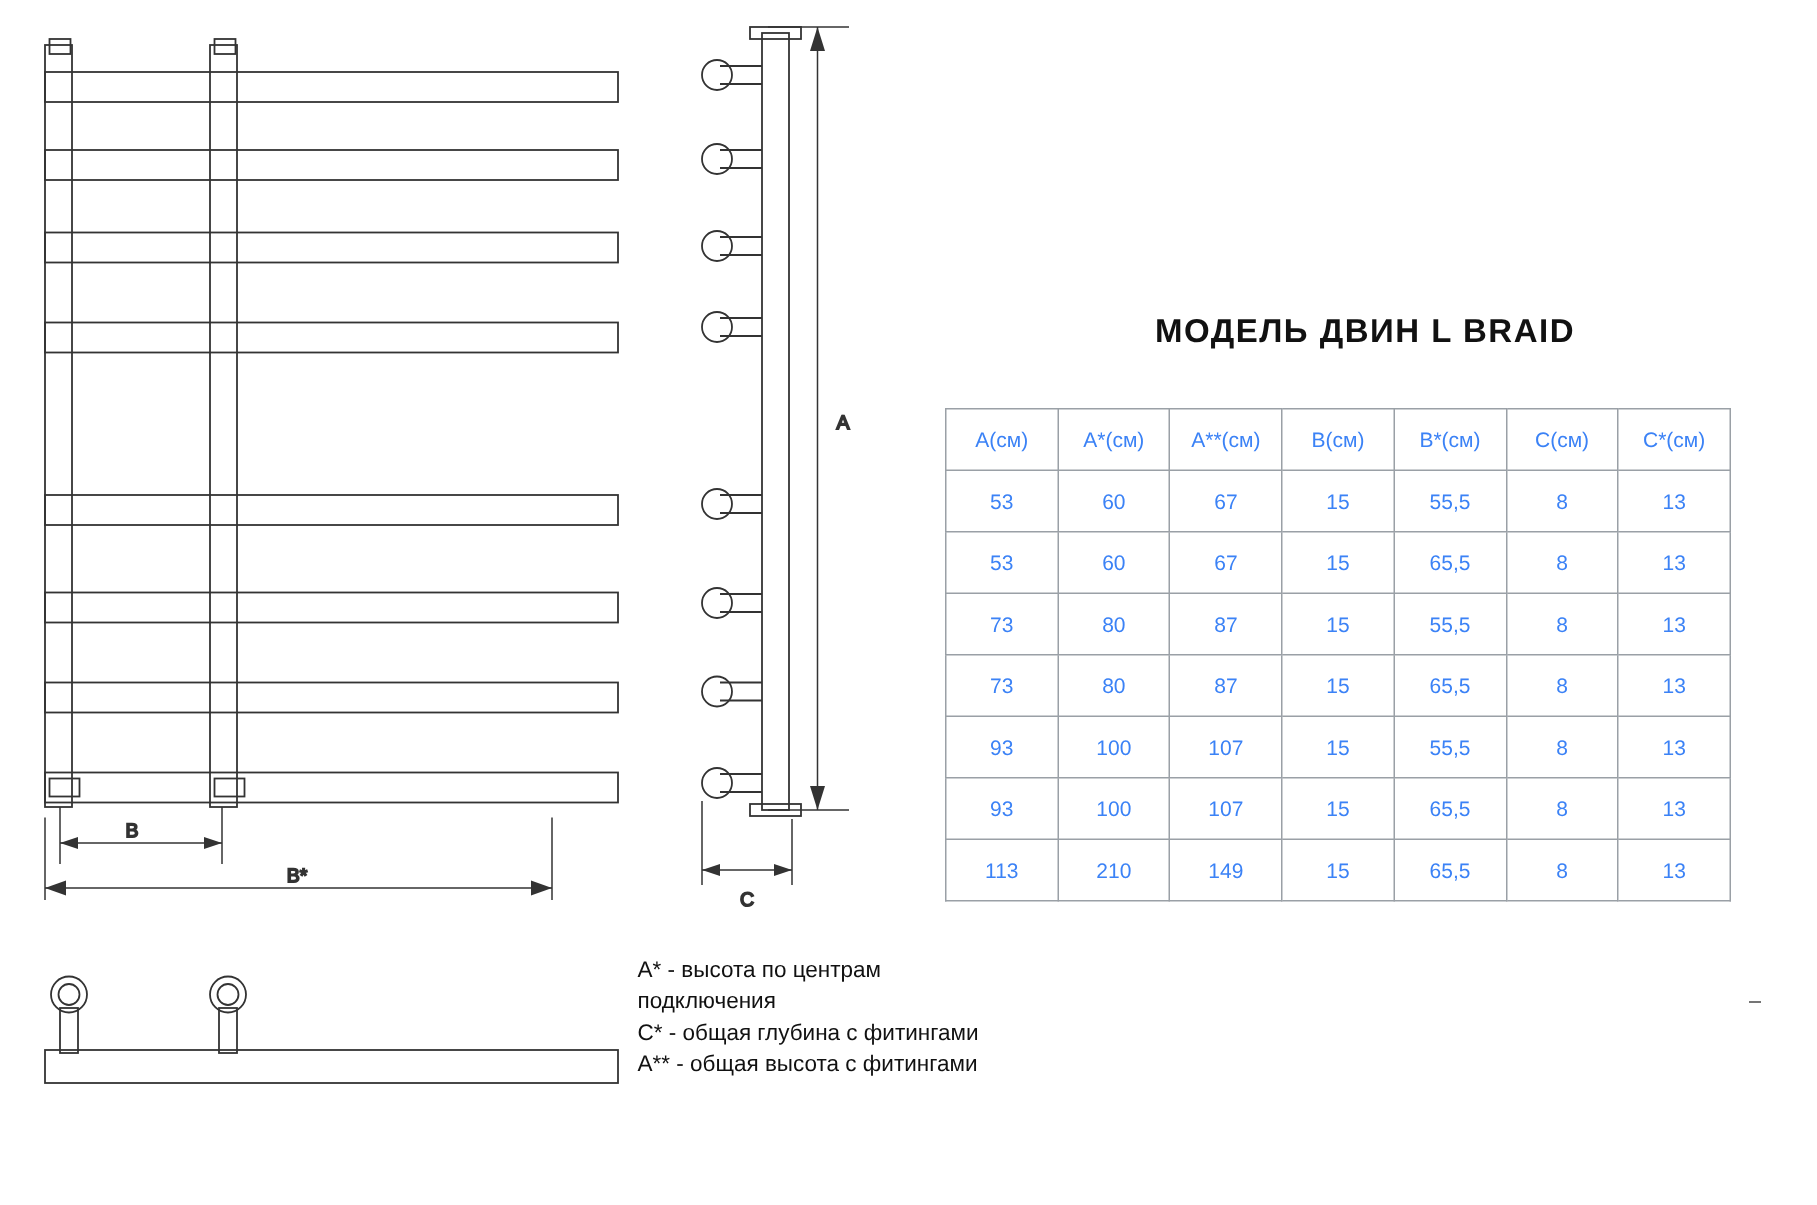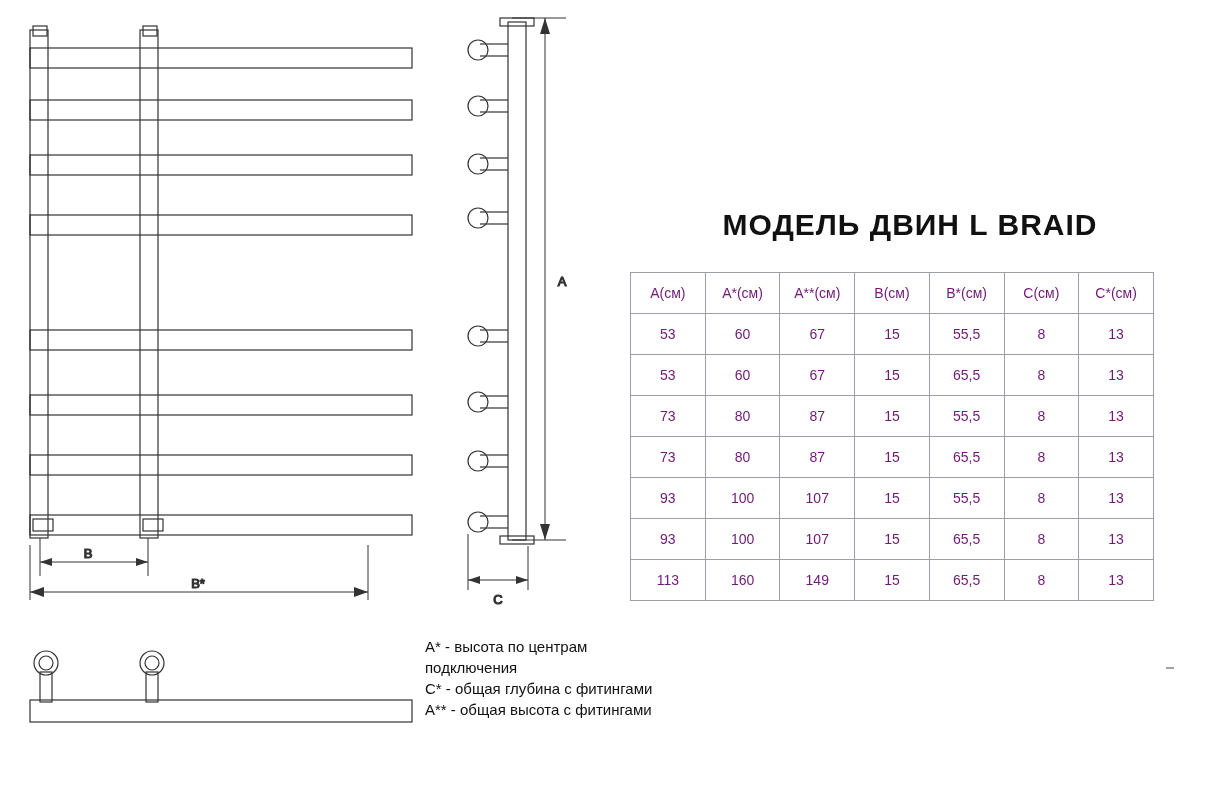--- a/index.html
+++ b/index.html
@@ -24,42 +24,42 @@
     top: 0;
     width: 1211px;
     height: 803px;
   }
   .title {
     position: absolute;
     left: 630px;
     top: 208px;
     width: 560px;
     text-align: center;
-    font-size: 30px;
+    font-size: 22px;
     font-weight: bold;
     letter-spacing: 1px;
     color: #111;
     white-space: nowrap;
   }
   table.spec {
     position: absolute;
     left: 630px;
     top: 272px;
     width: 524px;
     border-collapse: collapse;
     table-layout: fixed;
   }
   table.spec td, table.spec th {
     border: 1px solid #9aa0a6;
     height: 40px;
     text-align: center;
     vertical-align: middle;
     font-size: 14px;
     font-weight: normal;
-    color: #701a75;
+    color: #3b82f6;
     padding: 0;
   }
   table.spec thead th {
     font-size: 14px;
   }
   .notes {
     position: absolute;
     left: 425px;
     top: 636px;
     width: 230px;
@@ -267,21 +267,21 @@
         <td>93</td>
         <td>100</td>
         <td>107</td>
         <td>15</td>
         <td>65,5</td>
         <td>8</td>
         <td>13</td>
       </tr>
       <tr>
         <td>113</td>
-        <td>160</td>
+        <td>210</td>
         <td>149</td>
         <td>15</td>
         <td>65,5</td>
         <td>8</td>
         <td>13</td>
       </tr>
     </tbody>
   </table>
 
   <div class="notes">

